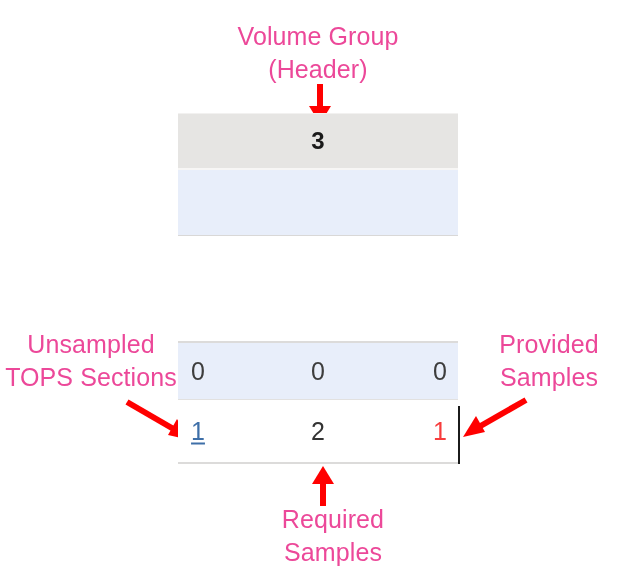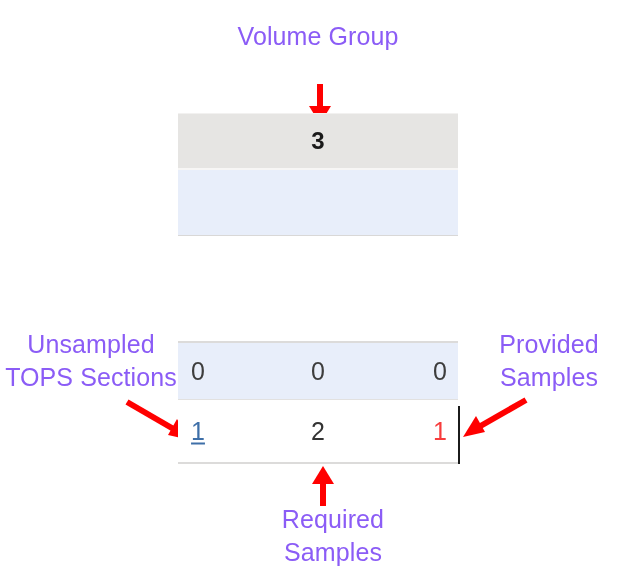--- a/index.html
+++ b/index.html
@@ -15,21 +15,21 @@
     position: relative;
     width: 636px;
     height: 576px;
     background: #ffffff;
     overflow: hidden;
   }
 
   
   .callout {
     position: absolute;
-    color: #8b5cf6;
+    color: #ec4899;
     font-family: "Liberation Sans", sans-serif;
     font-size: 25px;
     line-height: 33px;
     text-align: center;
     white-space: nowrap;
     letter-spacing: 0.1px;
   }
   .callout .line { display: block; }
 
   #callout-header  { left: 168px; top: 20px;  width: 300px; }
@@ -134,20 +134,21 @@
     background: #1b1b1b;
   }
 </style>
 </head>
 <body>
 
 <div id="stage">
 
   <div class="callout" id="callout-header">
     <span class="line">Volume Group</span>
+    <span class="line">(Header)</span>
   </div>
 
   <svg class="arrow-svg" style="left:300px; top:82px;" width="40" height="44" viewBox="0 0 40 44">
     <line x1="20" y1="2" x2="20" y2="28" stroke="#FF0000" stroke-width="6"></line>
     <polygon points="20,42 9,24 31,24" fill="#FF0000"></polygon>
   </svg>
 
   <div class="grid" id="grid-top">
     <div class="row header-row">
       <span class="cell-text">3</span>

